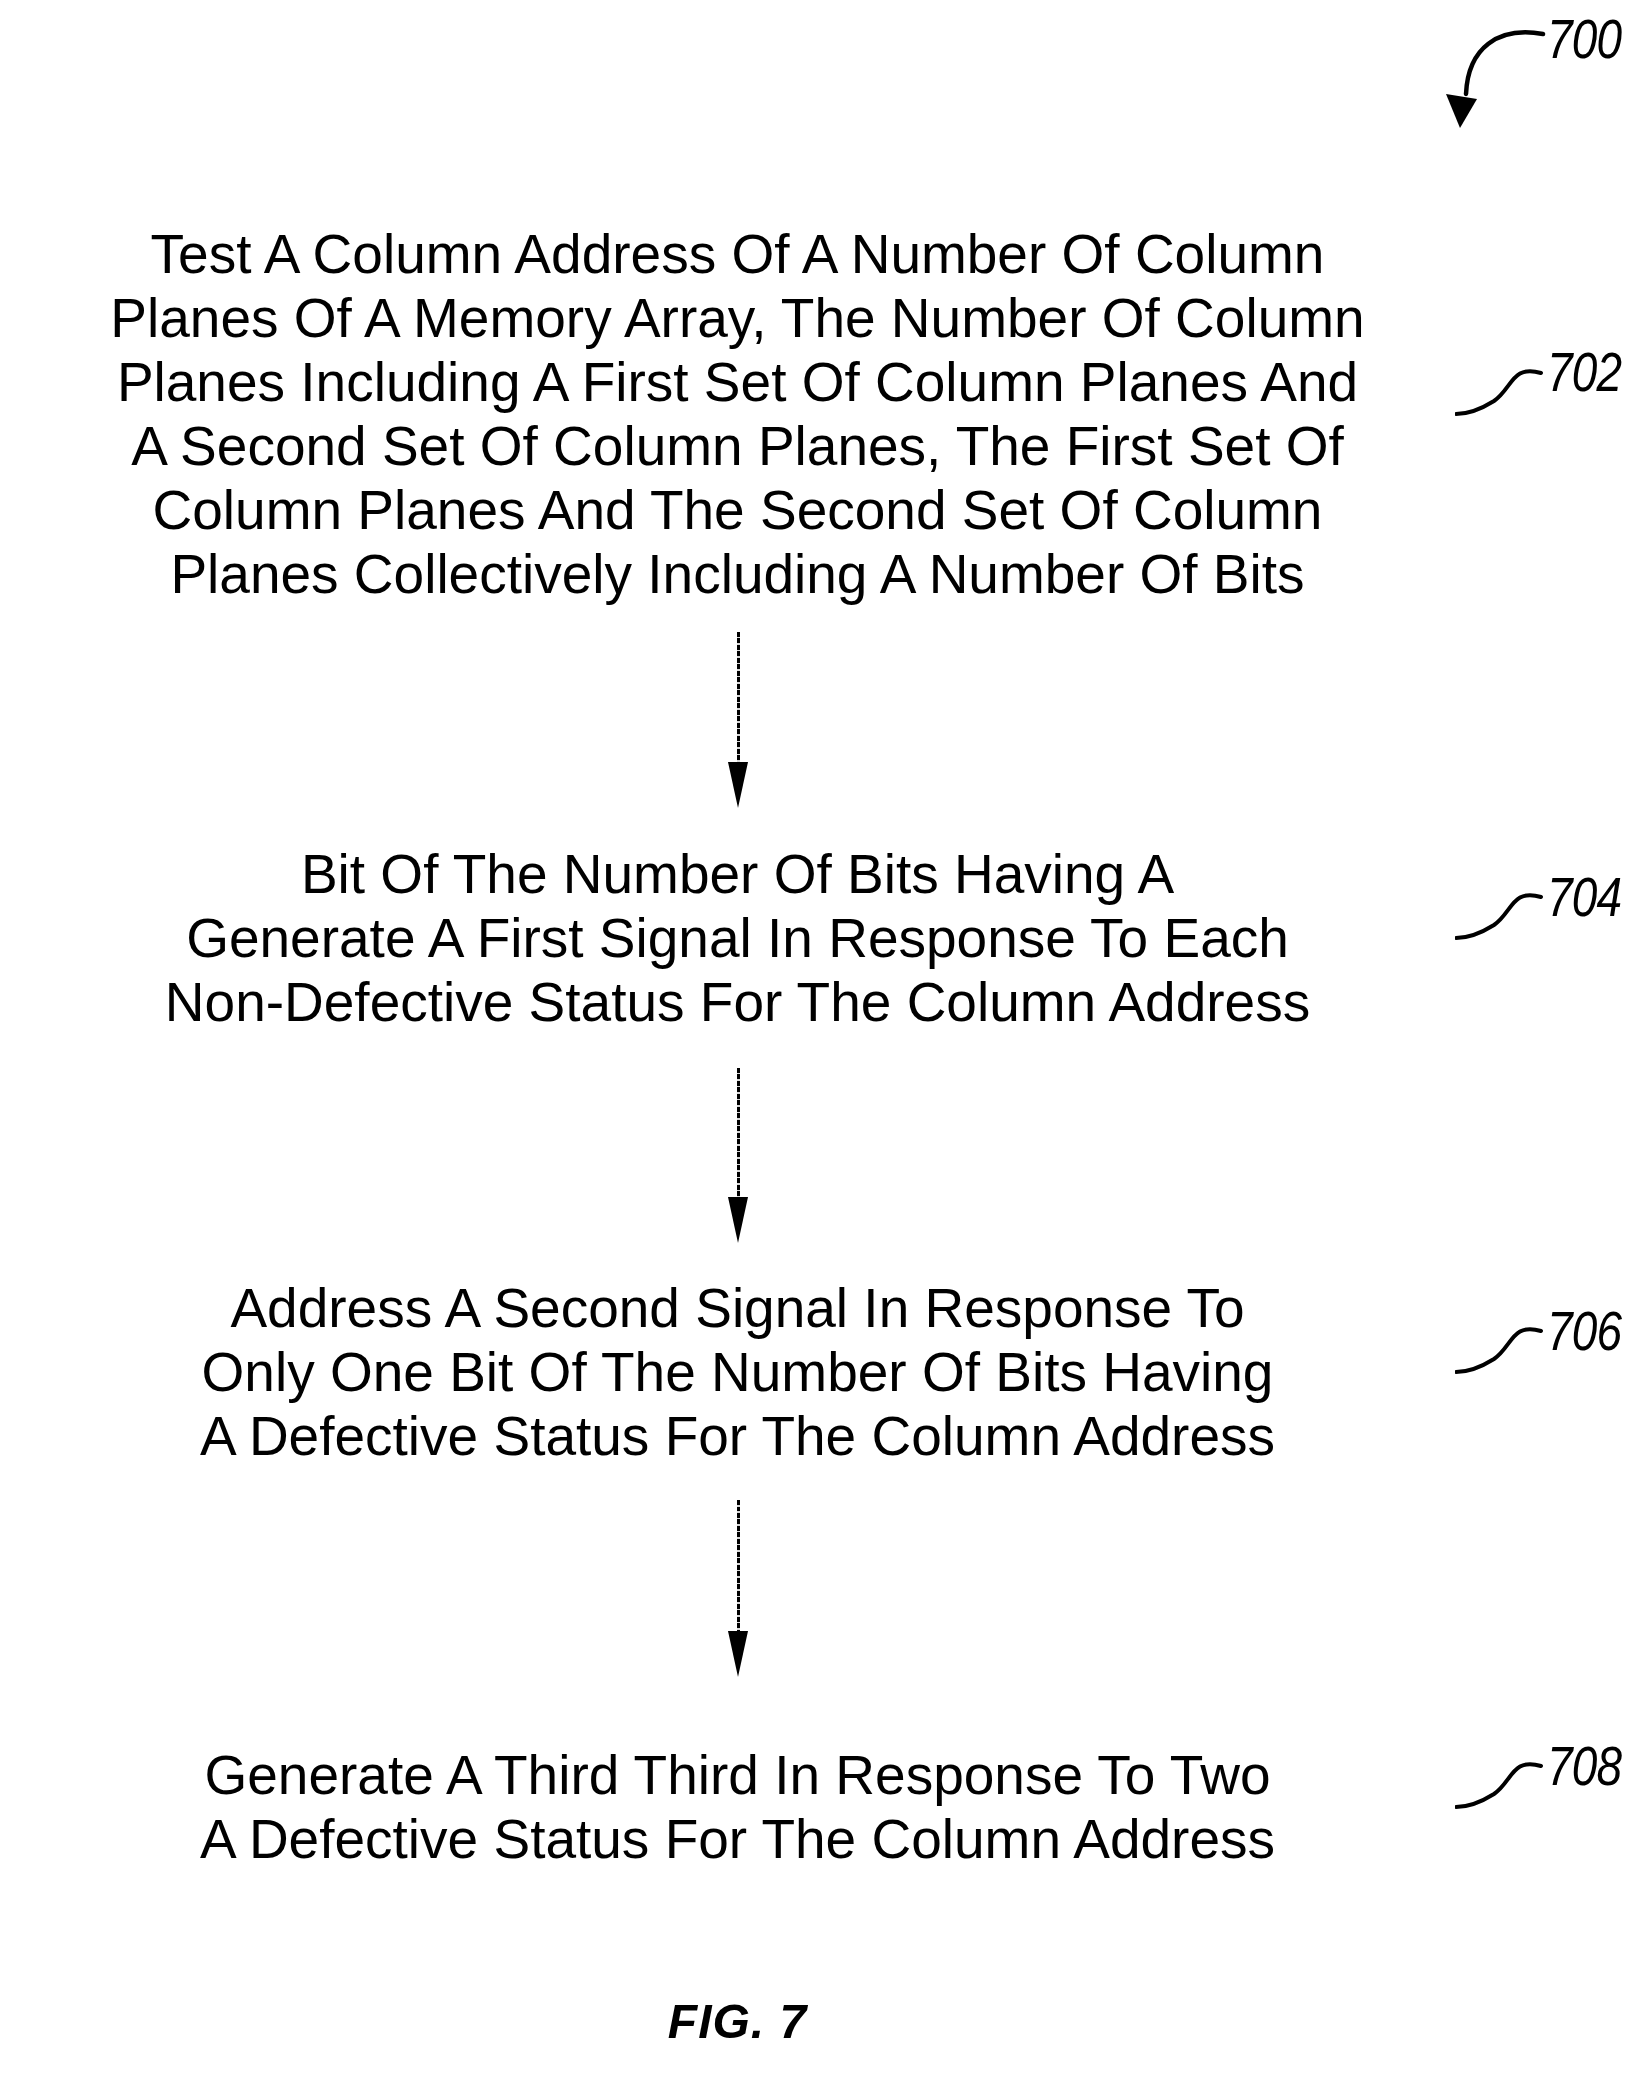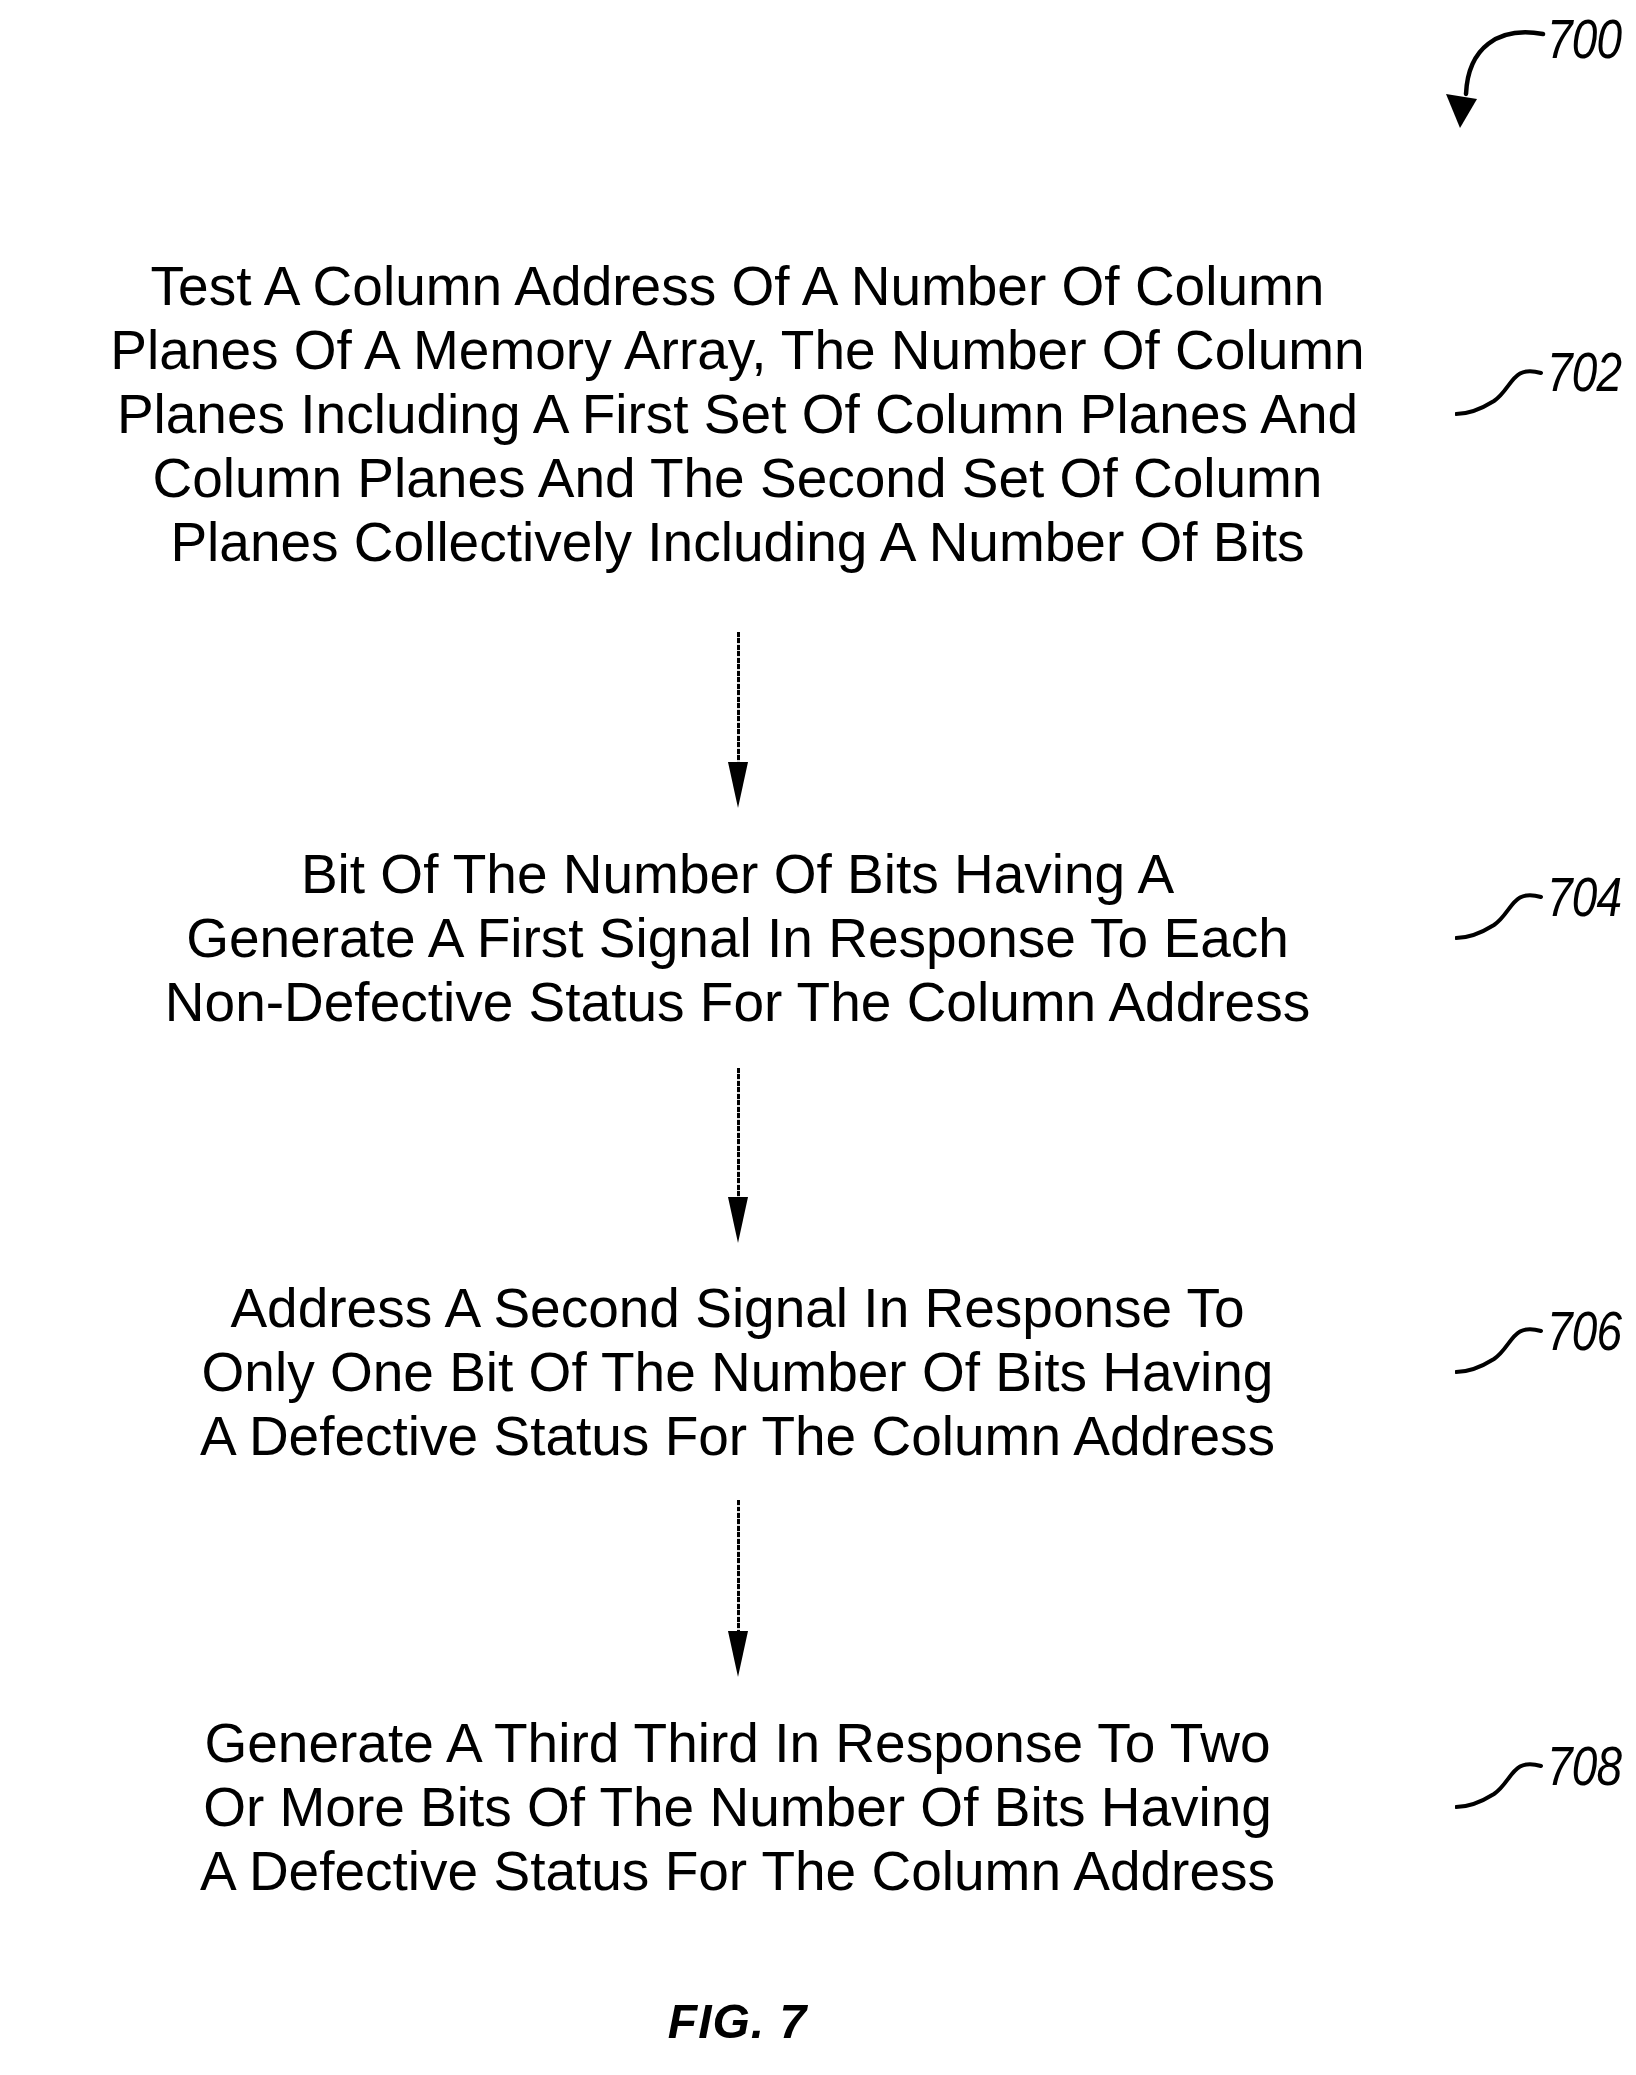--- a/index.html
+++ b/index.html
@@ -121,20 +121,21 @@
       <path d="M 1541 1766 C 1512 1757, 1512 1782, 1494 1794 C 1478 1804, 1466 1807, 1456 1807"></path>
     </g>
     <polygon points="1460,128 1446,94 1477,99" fill="#000"></polygon>
   </svg>
 
   <div class="box" id="box-702">
     <div class="box-inner">
       <div class="tline">Test A Column Address Of A Number Of Column</div>
       <div class="tline">Planes Of A Memory Array, The Number Of Column</div>
       <div class="tline">Planes Including A First Set Of Column Planes And</div>
+      <div class="tline">A Second Set Of Column Planes, The First Set Of</div>
       <div class="tline">Column Planes And The Second Set Of Column</div>
       <div class="tline">Planes Collectively Including A Number Of Bits</div>
     </div>
   </div>
 
   <div class="arrow" id="arrow-1">
     <div class="arrow-shaft"></div>
     <div class="arrow-head"></div>
   </div>
 
@@ -160,21 +161,20 @@
   </div>
 
   <div class="arrow" id="arrow-3">
     <div class="arrow-shaft"></div>
     <div class="arrow-head"></div>
   </div>
 
   <div class="box" id="box-708">
     <div class="box-inner">
       <div class="tline">Generate A Third Third In Response To Two</div>
-      <div class="tline">Or More Bits Of The Number Of Bits Having</div>
       <div class="tline">A Defective Status For The Column Address</div>
     </div>
   </div>
 
   <div class="ref" id="ref-700">700</div>
   <div class="ref" id="ref-702">702</div>
   <div class="ref" id="ref-704">704</div>
   <div class="ref" id="ref-706">706</div>
   <div class="ref" id="ref-708">708</div>
 

